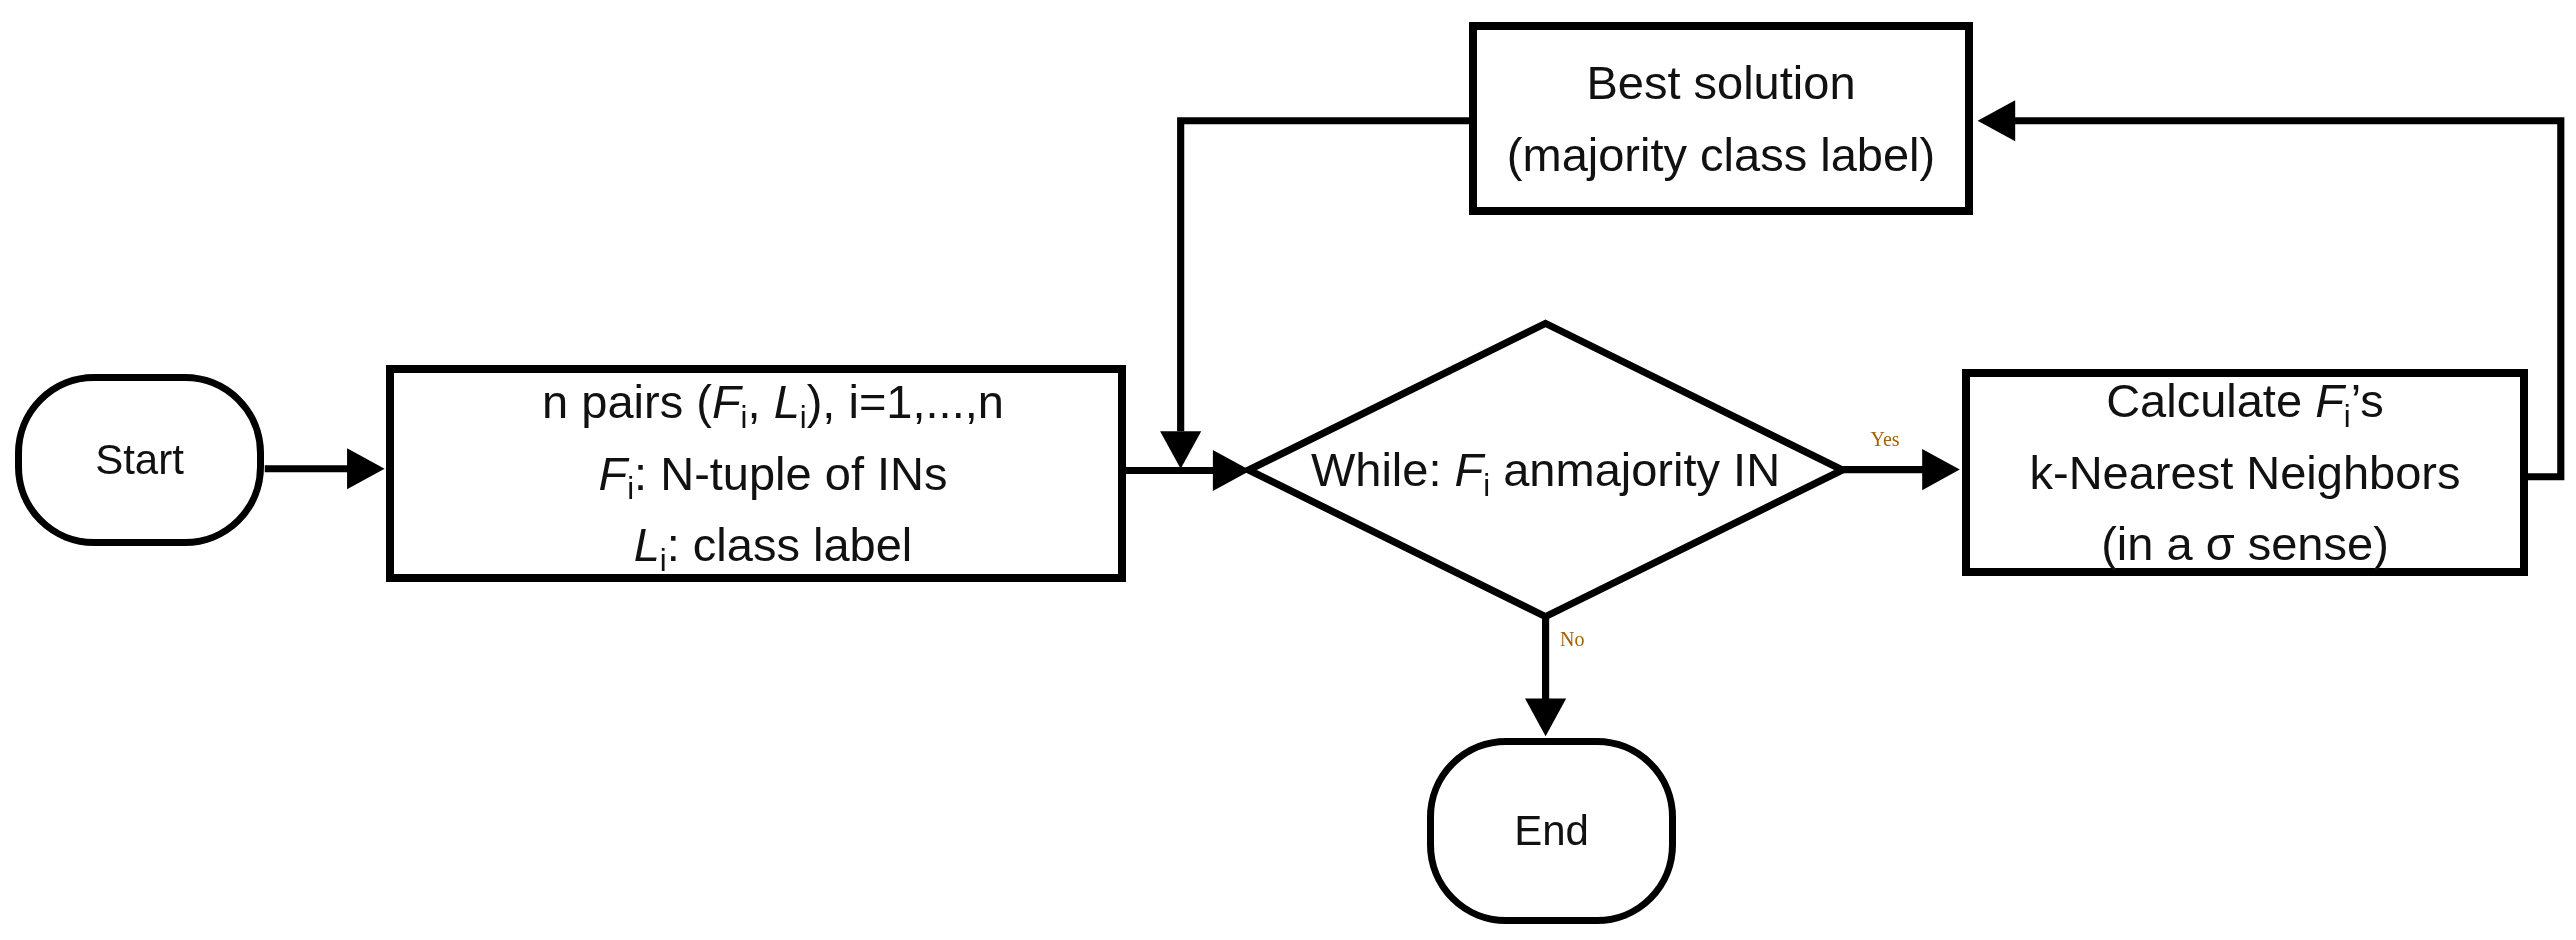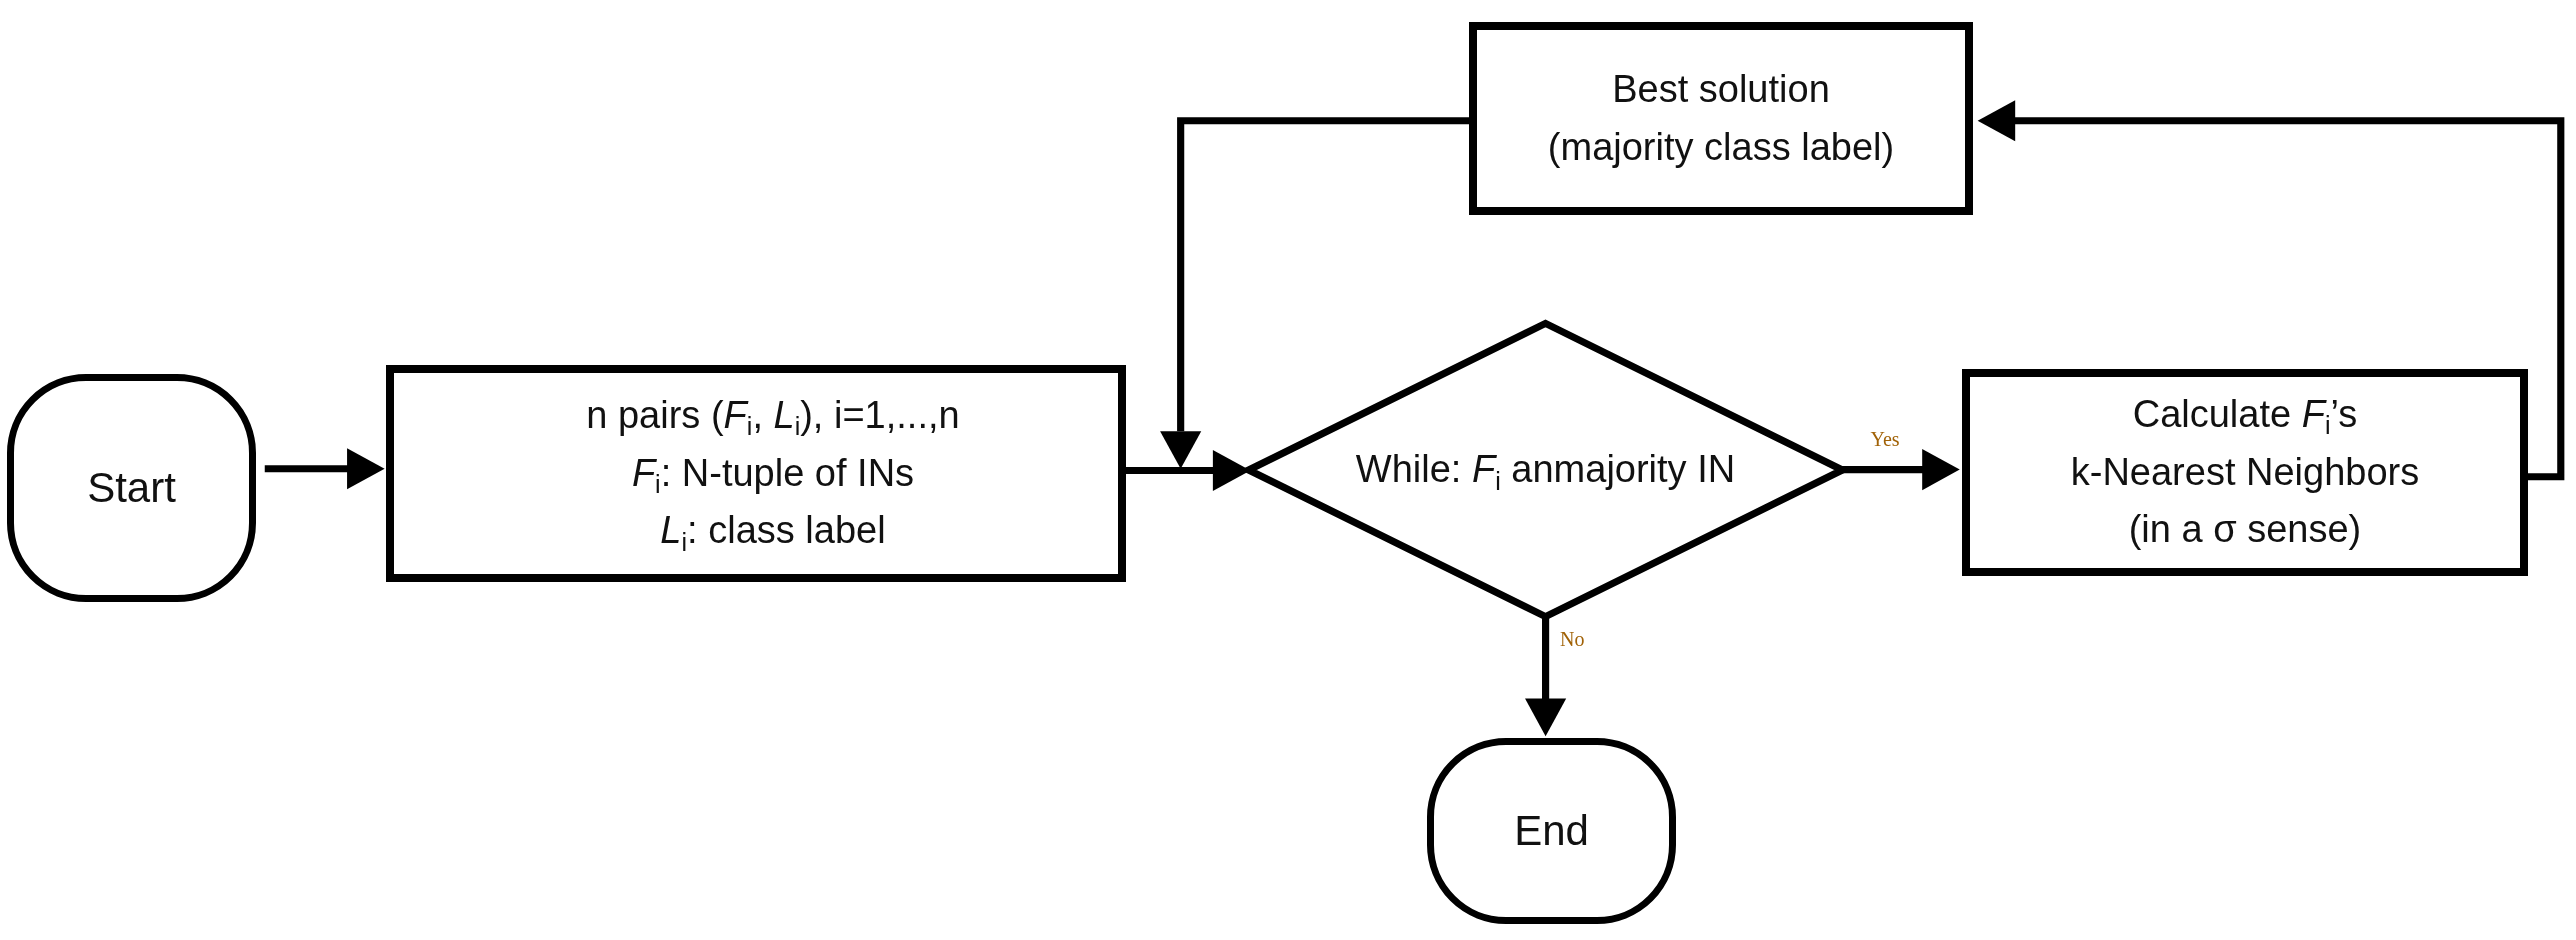--- a/index.html
+++ b/index.html
@@ -11,29 +11,29 @@
   .wires{position:absolute;left:0;top:0;z-index:1;}
   .wire{stroke:#000;stroke-width:8;fill:none;stroke-linejoin:miter;}
   .head{fill:#000;stroke:none;}
   .node{
     position:absolute;z-index:2;background:#fff;border:8px solid #000;
     display:flex;align-items:center;justify-content:center;text-align:center;
     box-sizing:border-box;
   }
   .terminator{border-width:7.2px;border-radius:79px;}
   .node .t1{font-size:42px;}
-  #start{left:7px;top:374px;width:249px;height:228px;text-align:center;}
+  #start{left:15px;top:374px;width:249px;height:172px;text-align:center;}
   #input{left:386px;top:365px;width:740px;height:217px;padding-left:34px;}
   #calculate{left:1962px;top:369px;width:566px;height:207px;}
   #best{left:1469px;top:22.4px;width:504px;height:193px;}
   #end{left:1427px;top:738px;width:249px;height:186px;}
   .diamond-wrap{position:absolute;z-index:2;left:1243px;top:318px;width:605px;height:304px;}
   .diamond-wrap svg{position:absolute;left:0;top:0;}
   .dshape{fill:#ffffff;stroke:#000;stroke-width:8;stroke-miterlimit:14;}
-  .rich{font-size:38px;line-height:1.52;}
+  .rich{font-size:47px;line-height:1.52;}
   .diamond-wrap .rich{
     position:absolute;left:0;top:0;right:0;bottom:0;
     display:flex;flex-direction:row;align-items:center;justify-content:center;text-align:center;
   }
   .em{font-style:italic;}
   .sb{font-size:66%;line-height:0;position:relative;top:0.30em;}
   .edge-label{position:absolute;z-index:3;font-size:20px;color:#a16207;font-family:Liberation Serif, serif;}
   #yes-label{left:1844px;top:428px;width:82px;text-align:center;}
   #no-label{left:1560px;top:628px;}
 </style>

